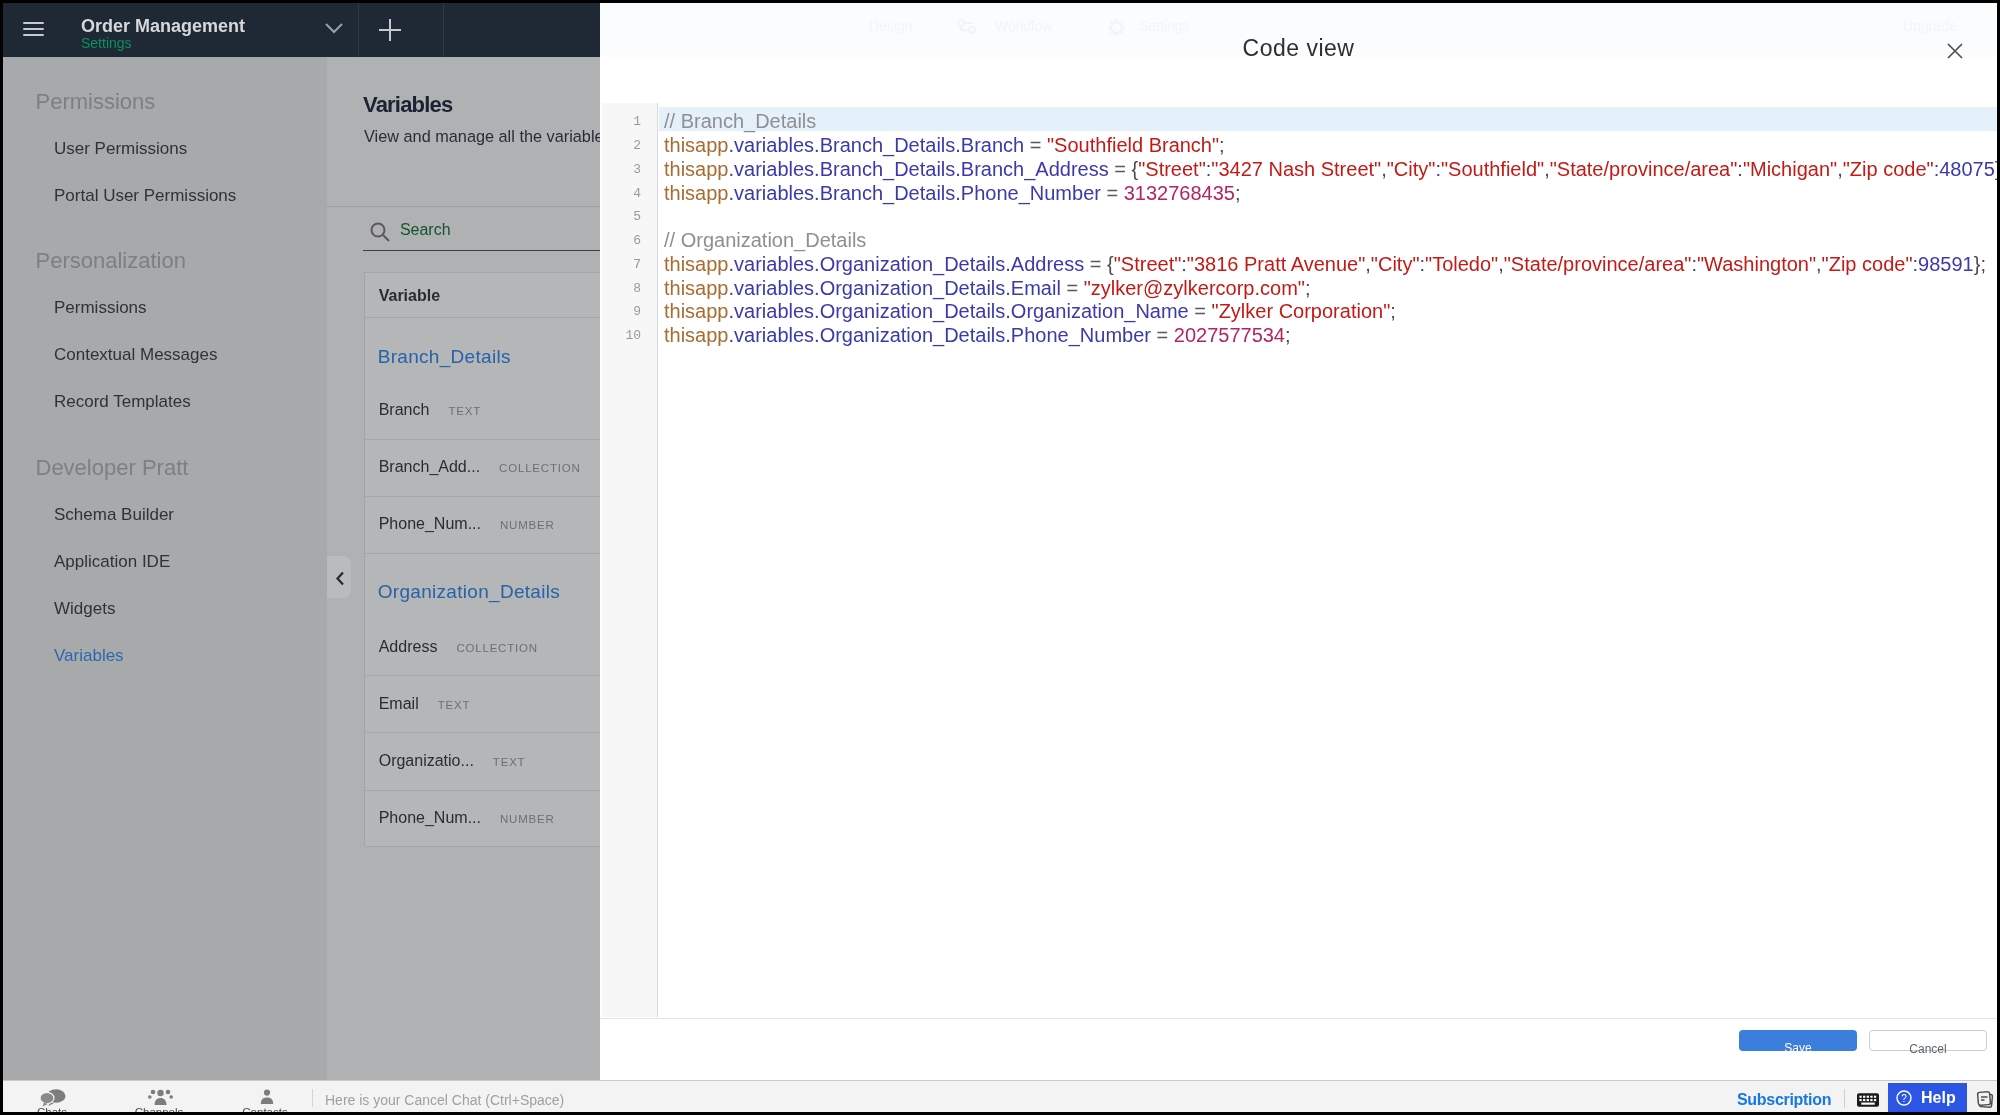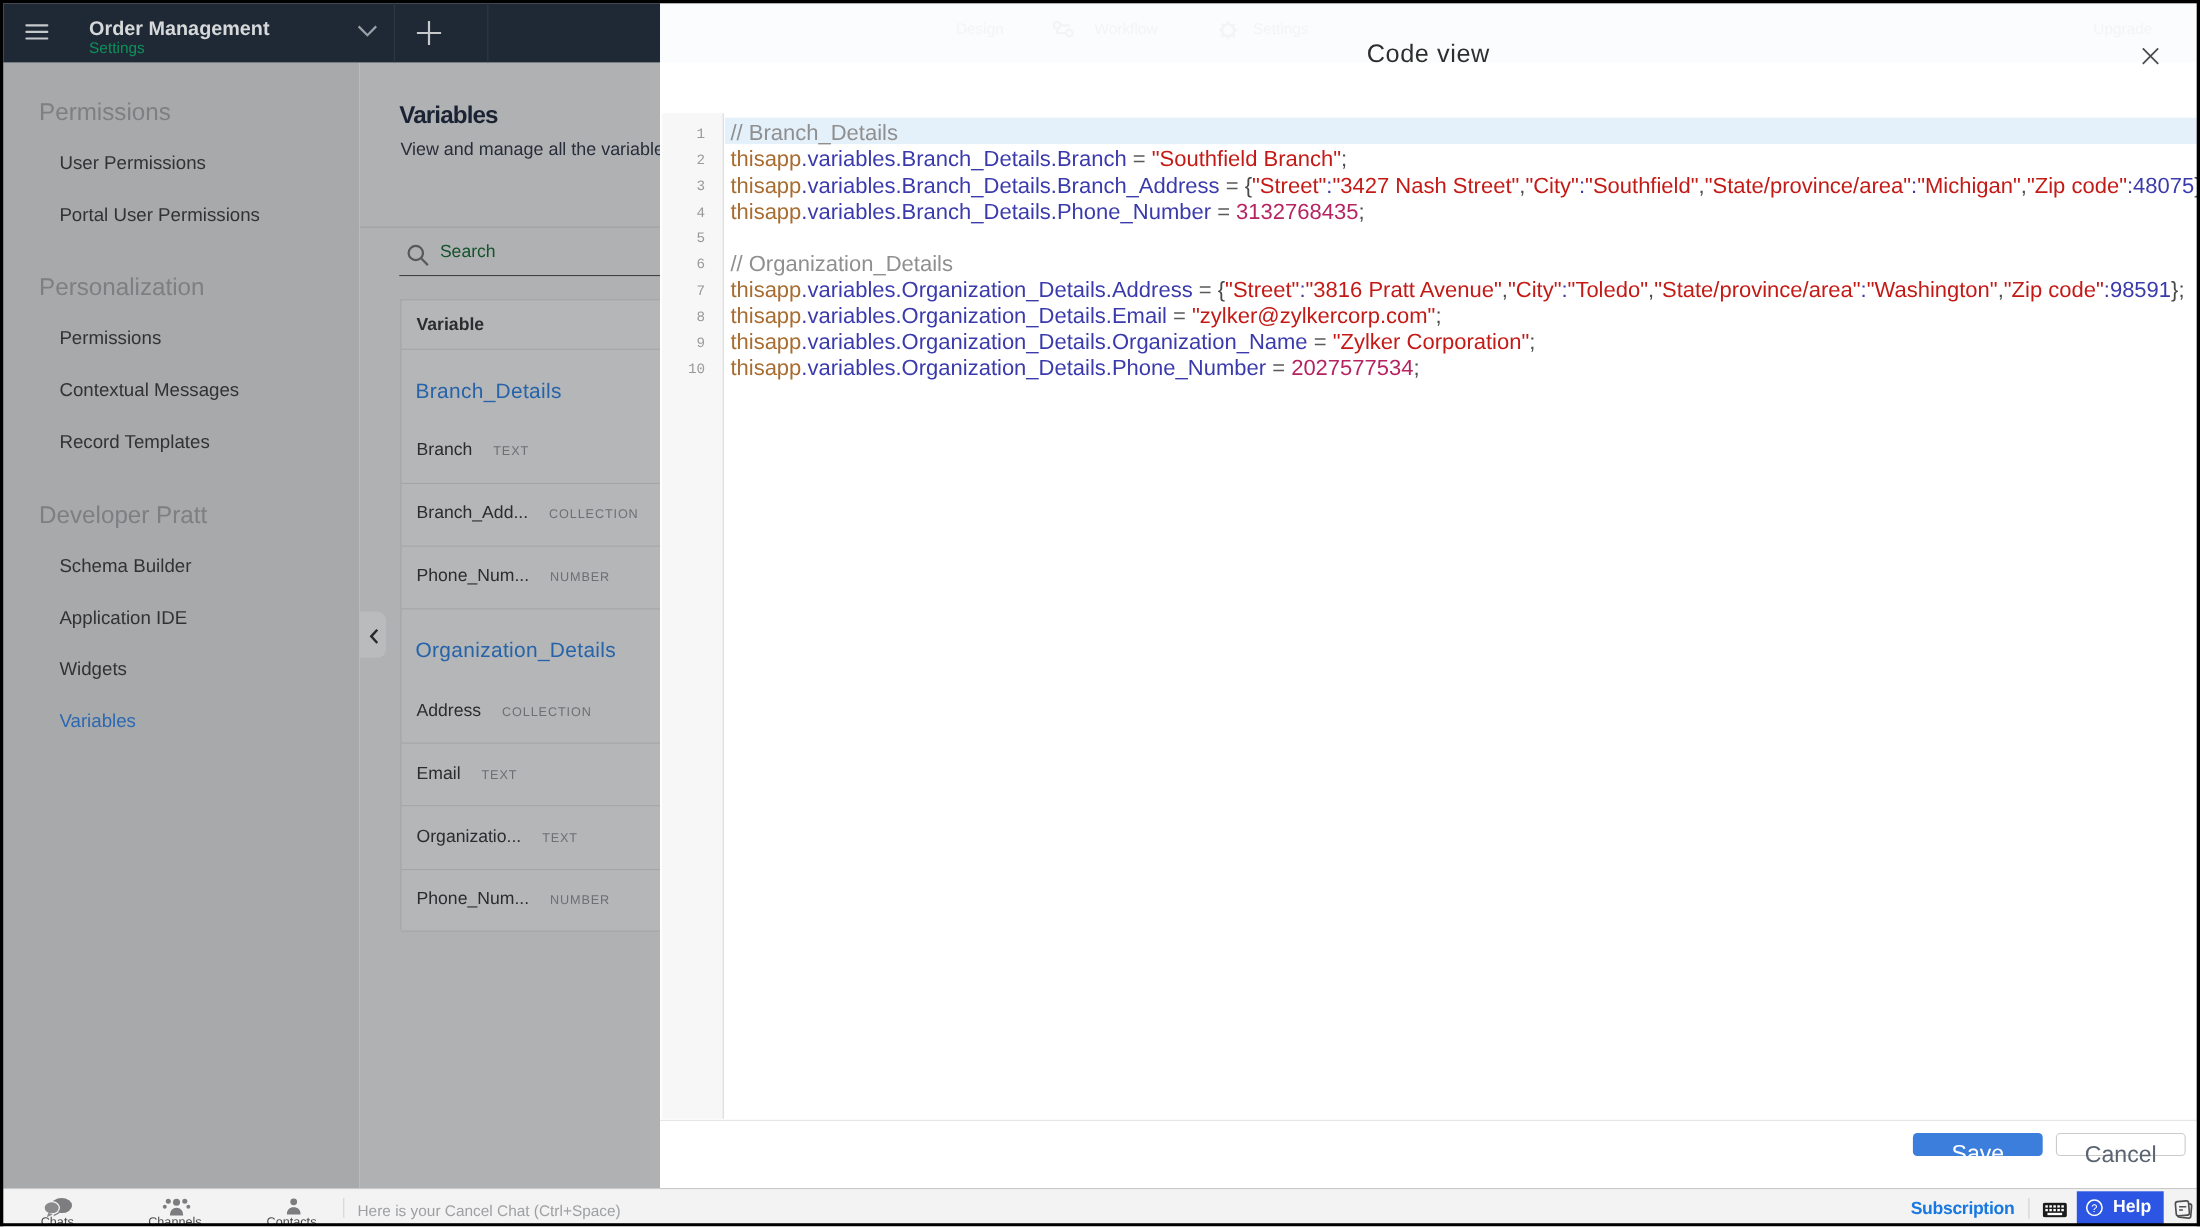--- a/index.html
+++ b/index.html
@@ -56,21 +56,21 @@
   .cline { position:absolute; left:5px; white-space:pre; font-family:Liberation Sans, sans-serif; font-size:20px; line-height:23.78px; height:23.78px; color:#4a4a4a; }
   #hl1 { left:0; top:4.2px; width:1338px; height:23.78px; background:#e4f1fb; }
   .cm { color:#8f8f8f; }  
   .ta { color:#a86c30; }  
   .pr { color:#3a3aad; }  
   .st { color:#c41a16; }  
   .nu { color:#b52361; }  
   .pu { color:#4a4a4a; }  
   .eq { color:#5a5a5a; }  
   #mfoot-div { left:0; top:1015px; width:1397px; height:1px; background:#e4e4e4; }
-  .mbtn { position:absolute; top:1027px; height:21px; border-radius:4px; font-size:21px; text-align:center; line-height:37px; }
+  .mbtn { position:absolute; top:1027px; height:21px; border-radius:4px; font-size:12px; text-align:center; line-height:37px; }
   #save-btn { left:1139px; width:118px; background:#3c7edc; color:#fff; }
   #cancel-btn { left:1269px; width:118px; background:#fff; border:1px solid #cbcbcb; color:#5a6470; }
 </style>
 </head>
 <body>
 
   <div id="header" class="abs">
     <div class="hamb abs" style="top:18.5px"></div>
     <div class="hamb abs" style="top:24.5px"></div>
     <div class="hamb abs" style="top:30.5px"></div>

